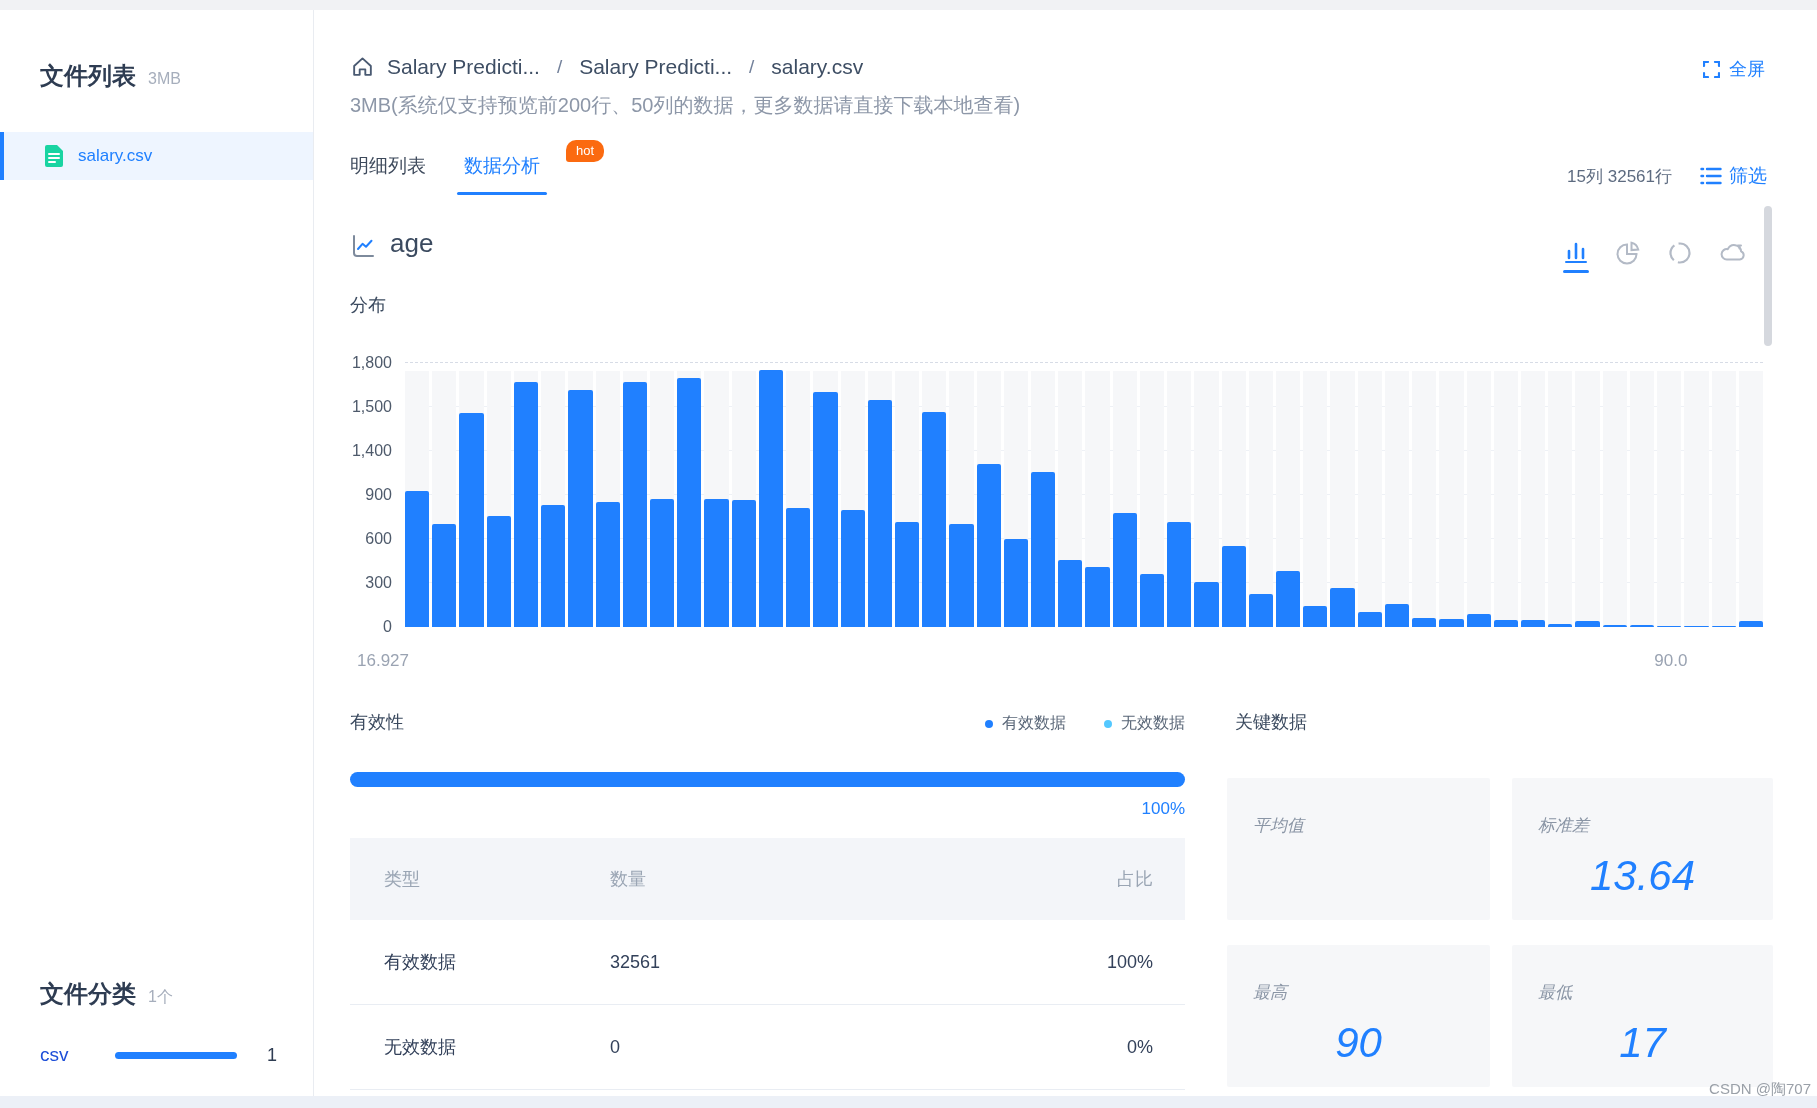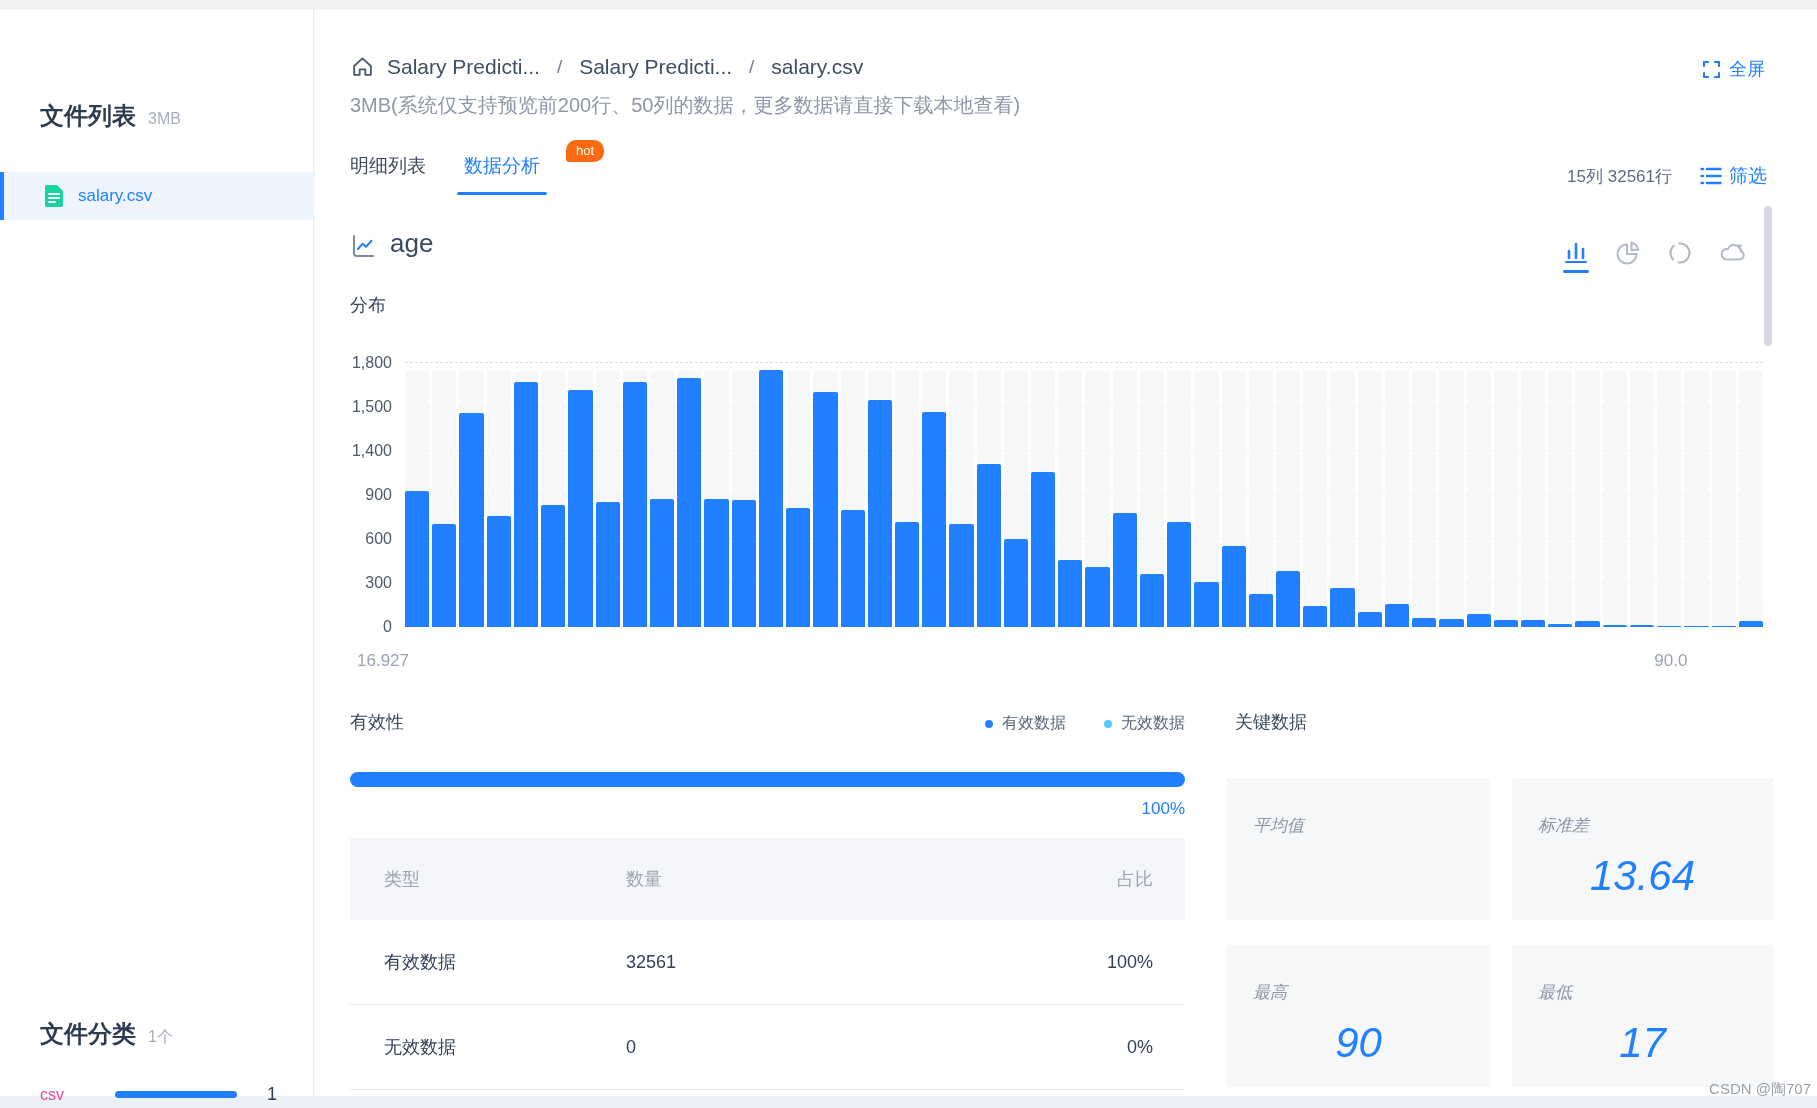--- a/index.html
+++ b/index.html
@@ -2,28 +2,28 @@
 <html><head>
 <meta charset="utf-8">
 <style>
   * { margin:0; padding:0; box-sizing:border-box; }
   html,body { width:1817px; height:1108px; }
   body { position:relative; background:#ecf0f7; font-family:"Liberation Sans","DejaVu Sans",sans-serif; overflow:hidden; color:#3b4a5f; }
   .top-strip { position:absolute; top:0; left:0; width:100%; height:10px; background:#f1f2f4; }
 
   
   .sidebar { position:absolute; left:0; top:10px; width:314px; height:1086px; background:#fff; border-right:1px solid #e9ecf1; }
-  .sb-title-row { padding:50px 0 0 40px; display:flex; align-items:baseline; gap:12px;margin-top:40px; }
+  .sb-title-row { padding:50px 0 0 40px; display:flex; align-items:baseline; gap:12px; }
   .sb-title { font-size:24px; color:#2e3c52; font-weight:600; }
   .sb-size { font-size:16px; color:#a6aebc; }
   .file-row { margin-top:40px; height:48px; background:#eef5ff; border-left:4px solid #2080ff; display:flex; align-items:center; padding-left:40px; cursor:pointer; }
   .file-name { color:#2080ff; font-size:17px; margin-left:14px; }
   .sb-footer { position:absolute; left:40px; right:36px; top:968px; }
   .cat-row { margin-top:34px; display:flex; align-items:center; cursor:pointer; }
-  .cat-label { font-size:16px; color:#ec4899; width:58px; }
+  .cat-label { font-size:19px; color:#1d4ed8; width:58px; }
   .cat-bar { width:122px; height:7px; border-radius:4px; background:#2080ff; margin-left:17px; }
   .cat-count { font-size:18px; color:#2e3c52; margin-left:auto; }
 
   
   .main { position:absolute; left:314px; top:10px; width:1503px; height:1086px; background:#fff; overflow:hidden; }
 
   .breadcrumb { position:absolute; left:36px; top:44px; display:flex; align-items:center; font-size:21px; color:#3e4e64; }
   .breadcrumb .home { margin-right:12px; display:flex; cursor:pointer; }
   .breadcrumb .sep { margin:0 17px; color:#72809a; font-size:19px; }
   .crumb { cursor:pointer; }
@@ -65,21 +65,21 @@
   .legend { margin-left:auto; display:flex; gap:38px; align-items:center; }
   .legend-item { display:flex; align-items:center; gap:9px; font-size:16px; color:#5a6778; cursor:pointer; }
   .dot { width:8px; height:8px; border-radius:50%; }
   .dot-valid { background:#2080ff; }
   .dot-invalid { background:#54c8ff; }
 
   .progress { position:absolute; left:36px; top:762px; width:835px; height:15px; border-radius:8px; background:#2080ff; }
   .progress-pct { position:absolute; left:36px; top:789px; width:835px; text-align:right; font-size:17px; color:#2080ff; }
 
   .vtable { position:absolute; left:36px; top:828px; width:835px; font-size:18px; }
-  .vt-row { display:grid; grid-template-columns:260px 1fr 140px; align-items:center;gap:16px; }
+  .vt-row { display:grid; grid-template-columns:260px 1fr 140px; align-items:center; }
   .vt-row > :nth-child(1) { padding-left:34px; }
   .vt-row > :nth-child(3) { text-align:right; padding-right:32px; }
   .vt-head { height:82px; background:#f3f5f9; color:#9aa5b4; }
   .vt-body { height:85px; color:#33415a; border-bottom:1px solid #e9edf3; background:#fff; }
 
   .keydata-title { position:absolute; left:921px; top:700px; font-size:18px; color:#3b4a5f; }
   .cards { position:absolute; left:913px; top:768px; width:546px; display:grid; grid-template-columns:263px 261px; column-gap:22px; row-gap:25px; }
   .card { background:#f6f7f9; height:142px; border-radius:2px; padding:36px 0 0 26px;font-style:italic; }
   .card-label { font-size:17px; color:#8a95a5; }
   .card-value { margin-top:15px; font-size:42px; color:#2080ff; text-align:center; padding-right:26px; }

